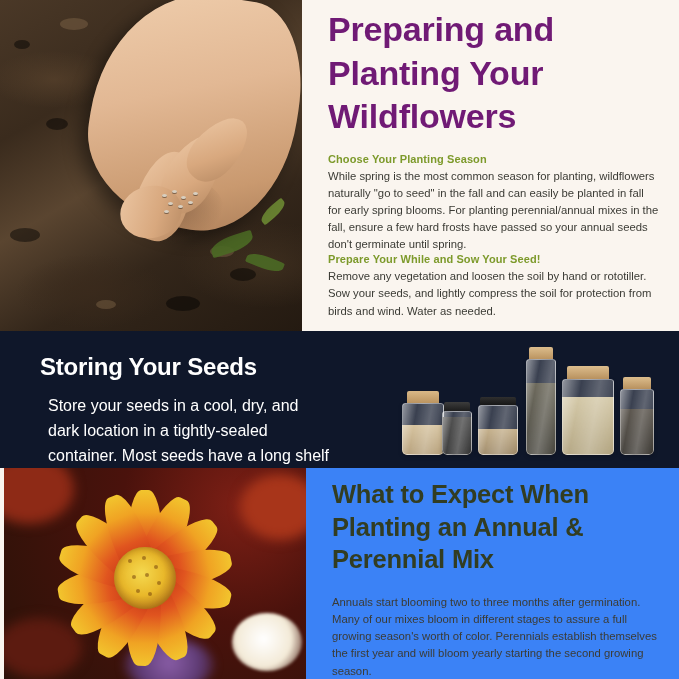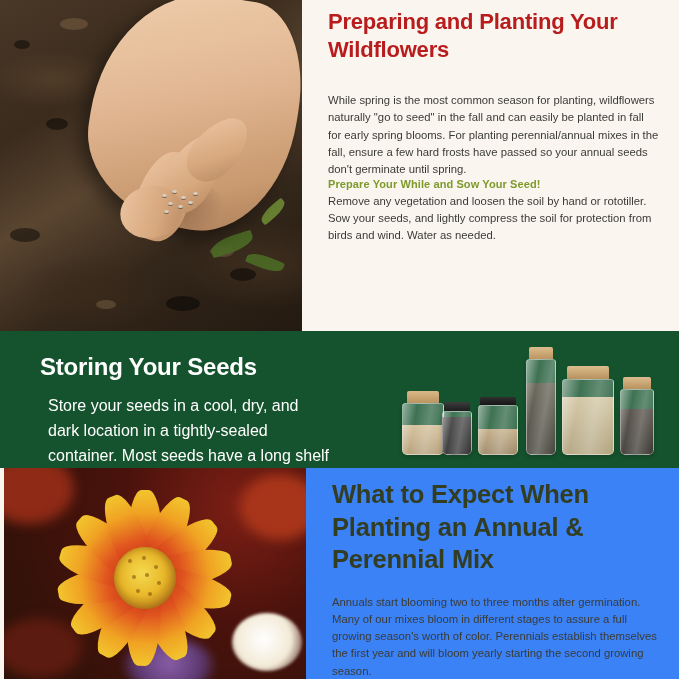--- a/index.html
+++ b/index.html
@@ -103,26 +103,26 @@
     box-shadow: 0 1px 0 rgba(0,0,0,0.4);
   }
 
   .s1-text {
     position: absolute;
     left: 328px;
     top: 8px;
     width: 332px;
   }
   .s1-title {
-    font-size: 22px;
+    font-size: 34px;
     line-height: 1.28;
     font-weight: bold;
-    color: #b91c1c;
+    color: #701a75;
     letter-spacing: -0.2px;
-    margin: 0 0 28px 0;
+    margin: 0 0 14px 0;
   }
   .sub-head {
     font-size: 11px;
     font-weight: bold;
     color: #7d9a2b;
     margin: 0 0 3px 0;
     letter-spacing: 0.1px;
   }
   .body-text {
     font-size: 11.3px;
@@ -132,21 +132,21 @@
   }
   .body-text:last-child { margin-bottom: 0; }
 
   
   .section-two {
     position: absolute;
     left: 0;
     top: 331px;
     width: 679px;
     height: 137px;
-    background: #14532d;
+    background: #0f172a;
   }
   .s2-text {
     position: absolute;
     left: 40px;
     top: 22px;
     width: 300px;
   }
   .s2-title {
     font-size: 24px;
     font-weight: bold;
@@ -328,20 +328,21 @@
         <div class="seed" style="left:28px; top:11px;"></div>
         <div class="seed" style="left:33px; top:2px;"></div>
         <div class="seed" style="left:4px; top:20px;"></div>
       </div>
     </div>
 
     <div class="s1-text">
       <h1 class="s1-title">Preparing and Planting Your Wildflowers</h1>
 
       <div>
+        <p class="sub-head">Choose Your Planting Season</p>
         <p class="body-text">While spring is the most common season for planting, wildflowers naturally "go to seed" in the fall and can easily be planted in fall for early spring blooms. For planting perennial/annual mixes in the fall, ensure a few hard frosts have passed so your annual seeds don't germinate until spring.</p>
       </div>
 
 
       <div>
         <p class="sub-head">Prepare Your While and Sow Your Seed!</p>
         <p class="body-text">Remove any vegetation and loosen the soil by hand or rototiller. Sow your seeds, and lightly compress the soil for protection from birds and wind. Water as needed.</p>
       </div>
     </div>
   </div>

